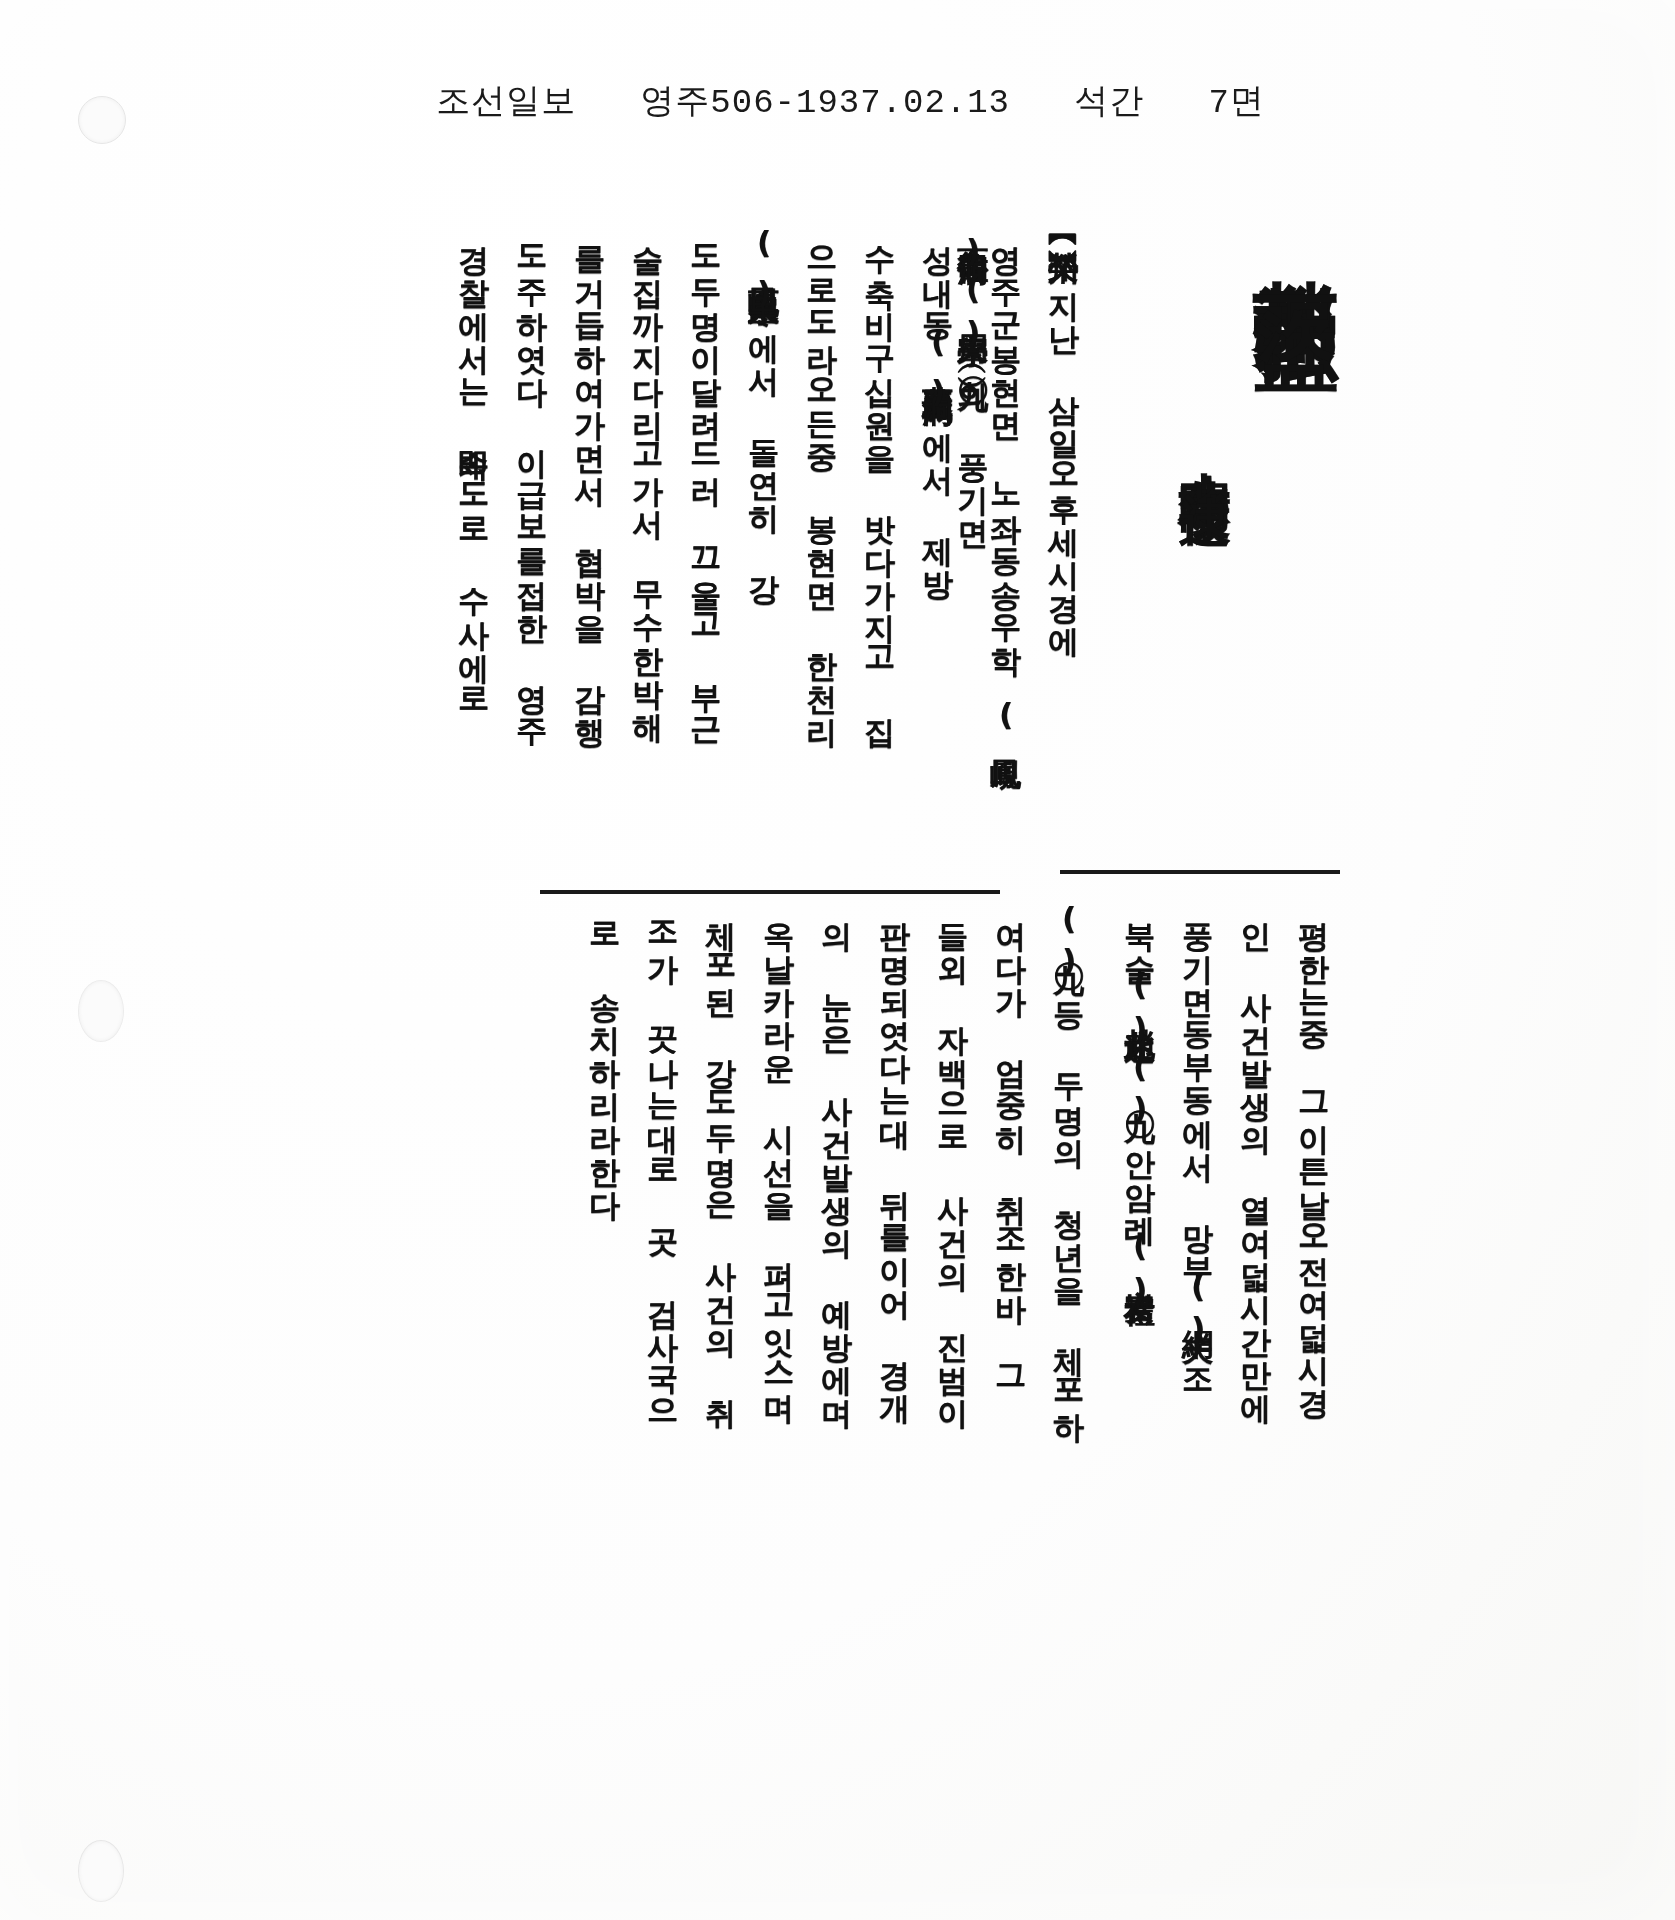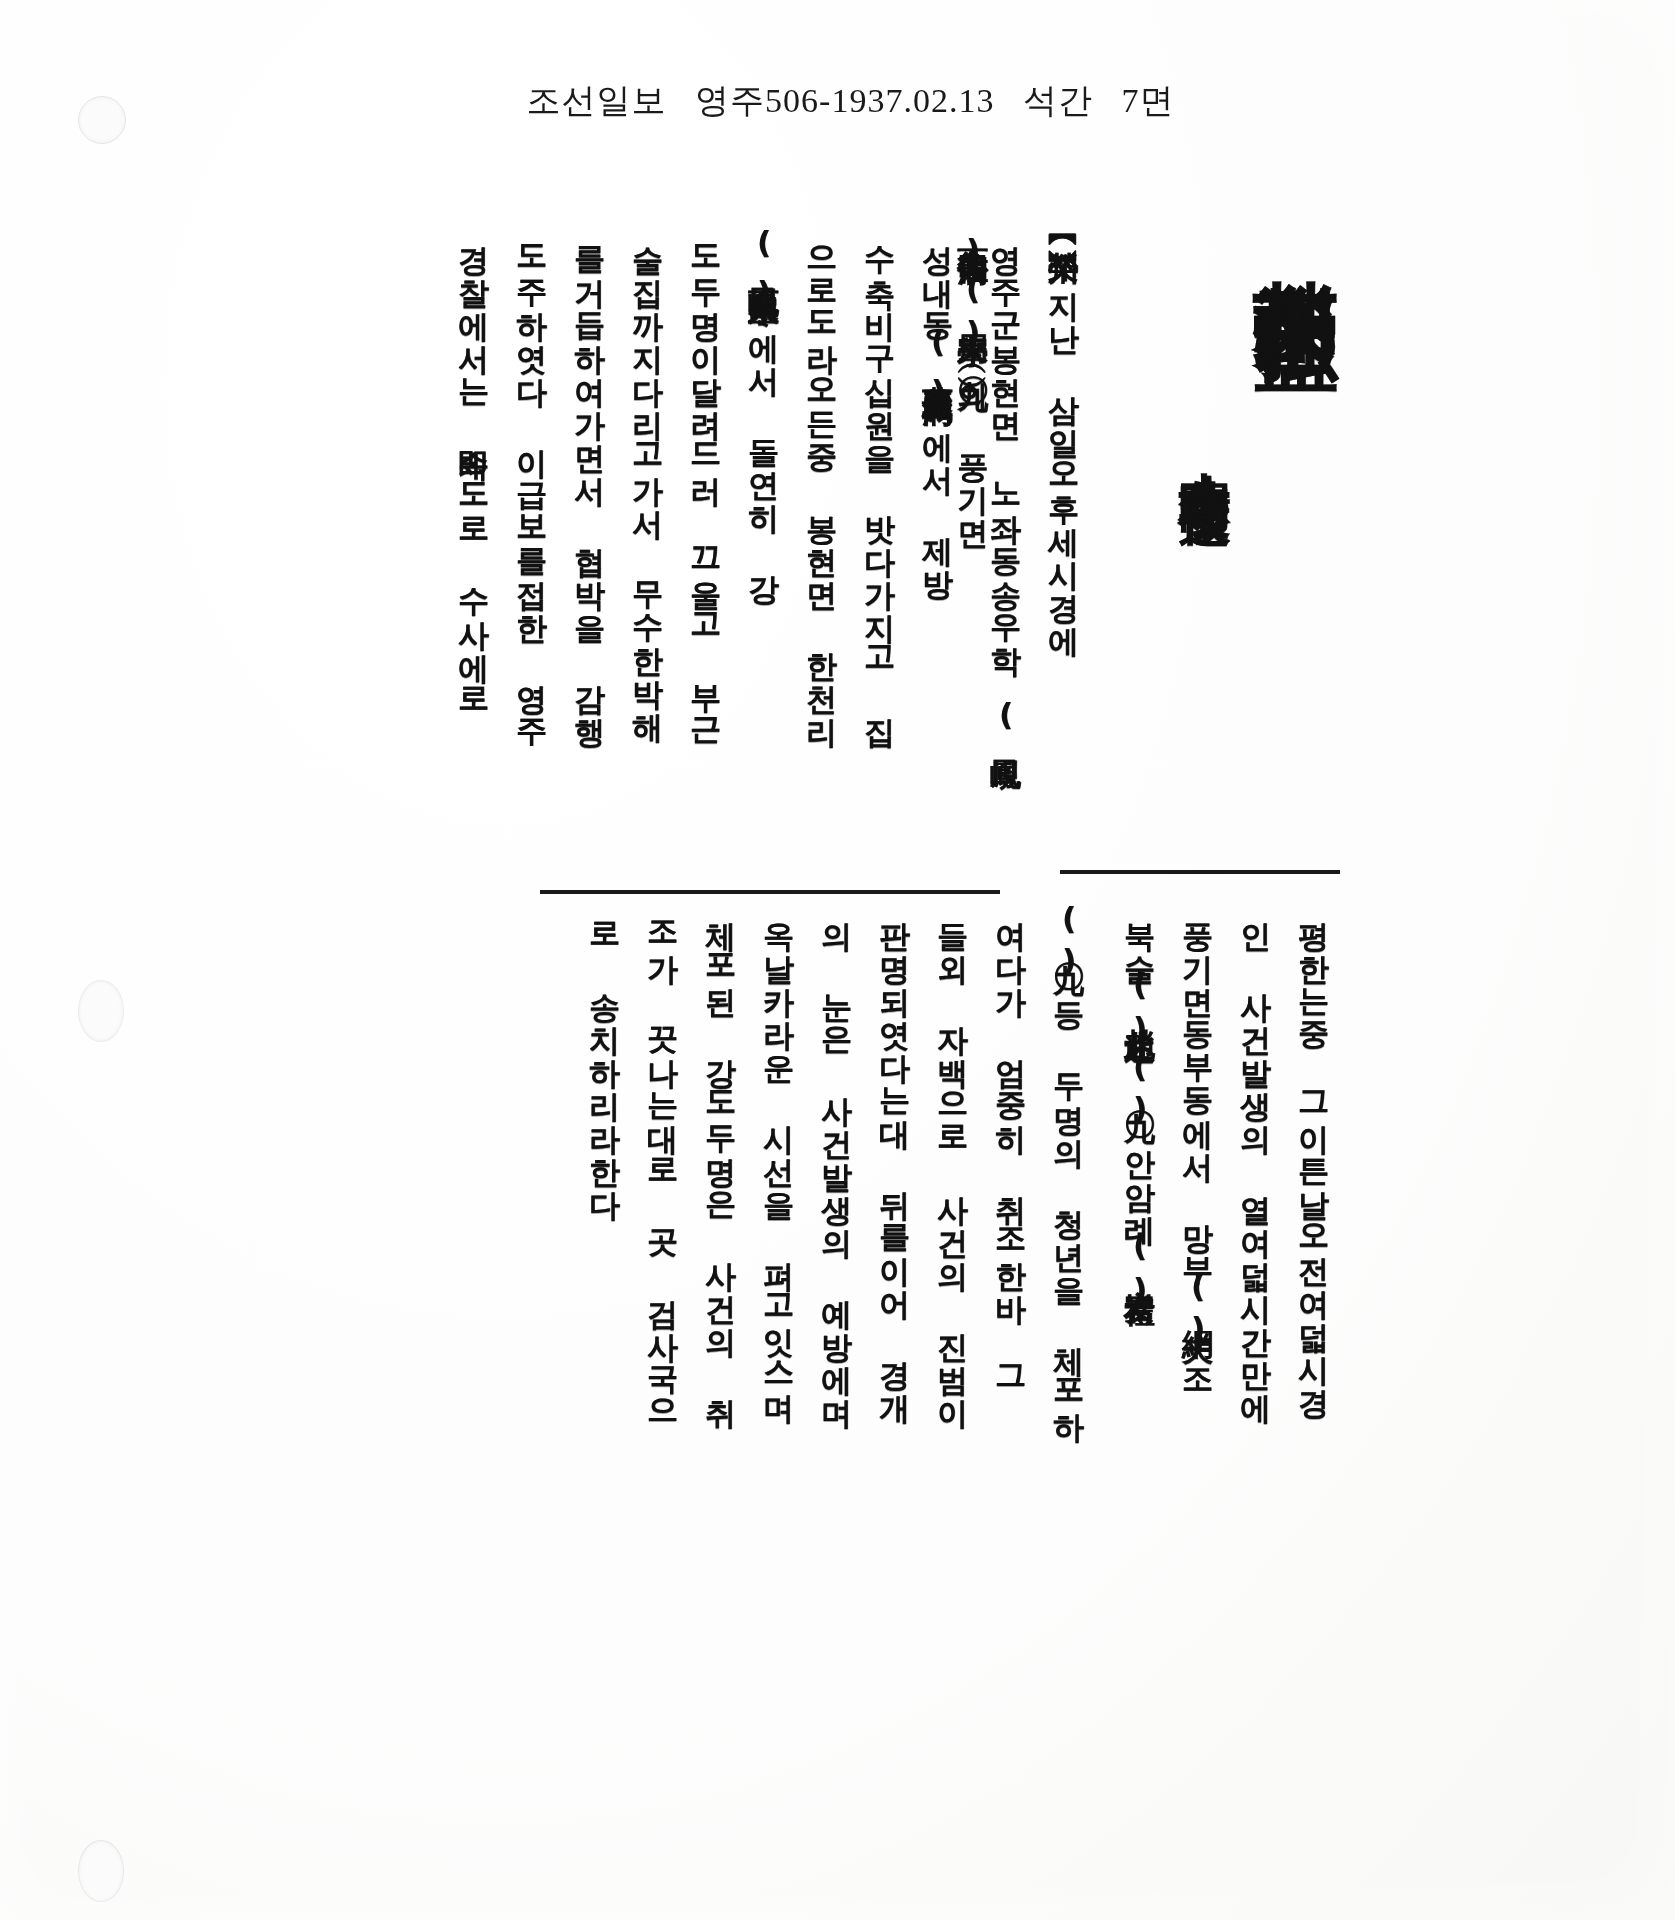--- a/index.html
+++ b/index.html
@@ -37,21 +37,21 @@
   .punch-hole.mid { left: 78px; top: 980px; width: 44px; height: 60px;
       border-radius: 50%; border-color:#ececec; }
   .punch-hole.bot { left: 78px; top: 1840px; width: 44px; height: 60px; }
 
   
   .caption {
     position: absolute;
     left: 0; right: 0;
     top: 78px;
     text-align: center;
-    font-family: Liberation Serif, serif;
+    font-family: Liberation Mono, monospace;
     font-size: 34px;
     letter-spacing: 1px;
     color: #1a1a1a;
     white-space: pre;
     padding-left: 26px;
   }
 
   
   .clipping {
     position: absolute;

